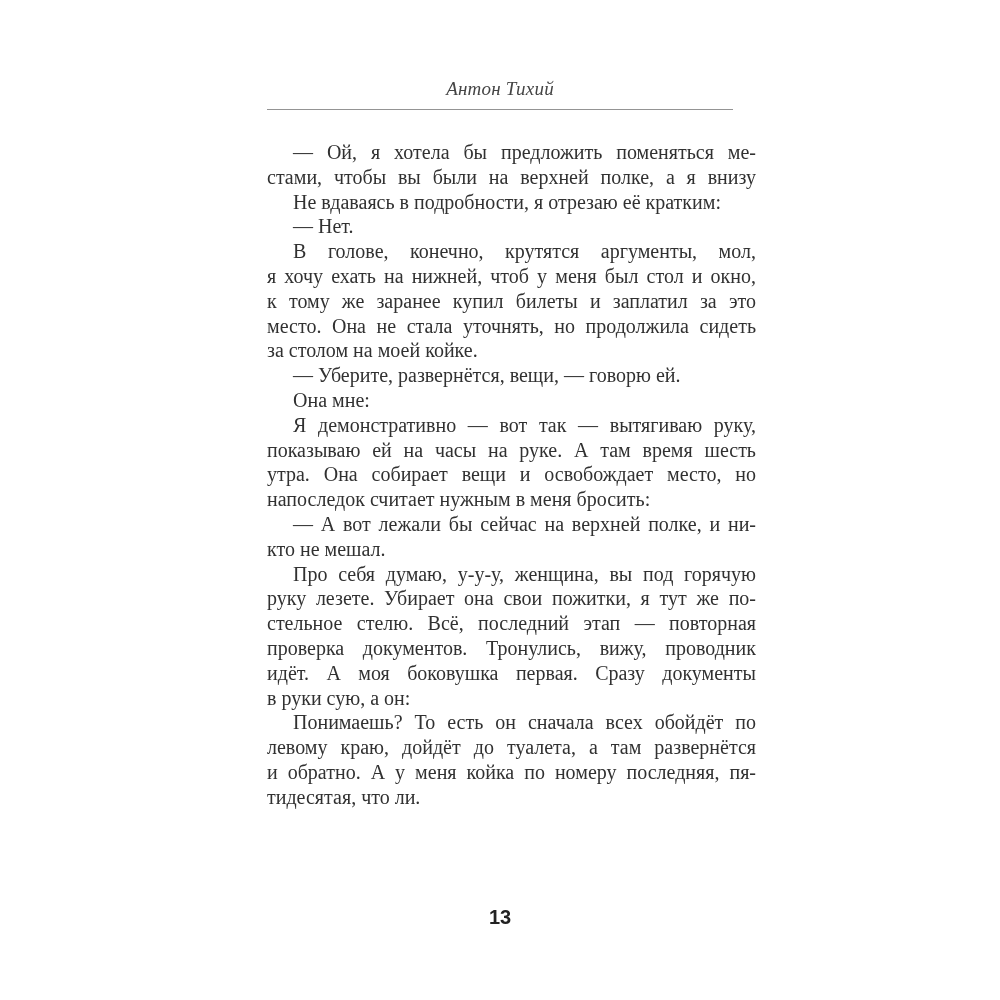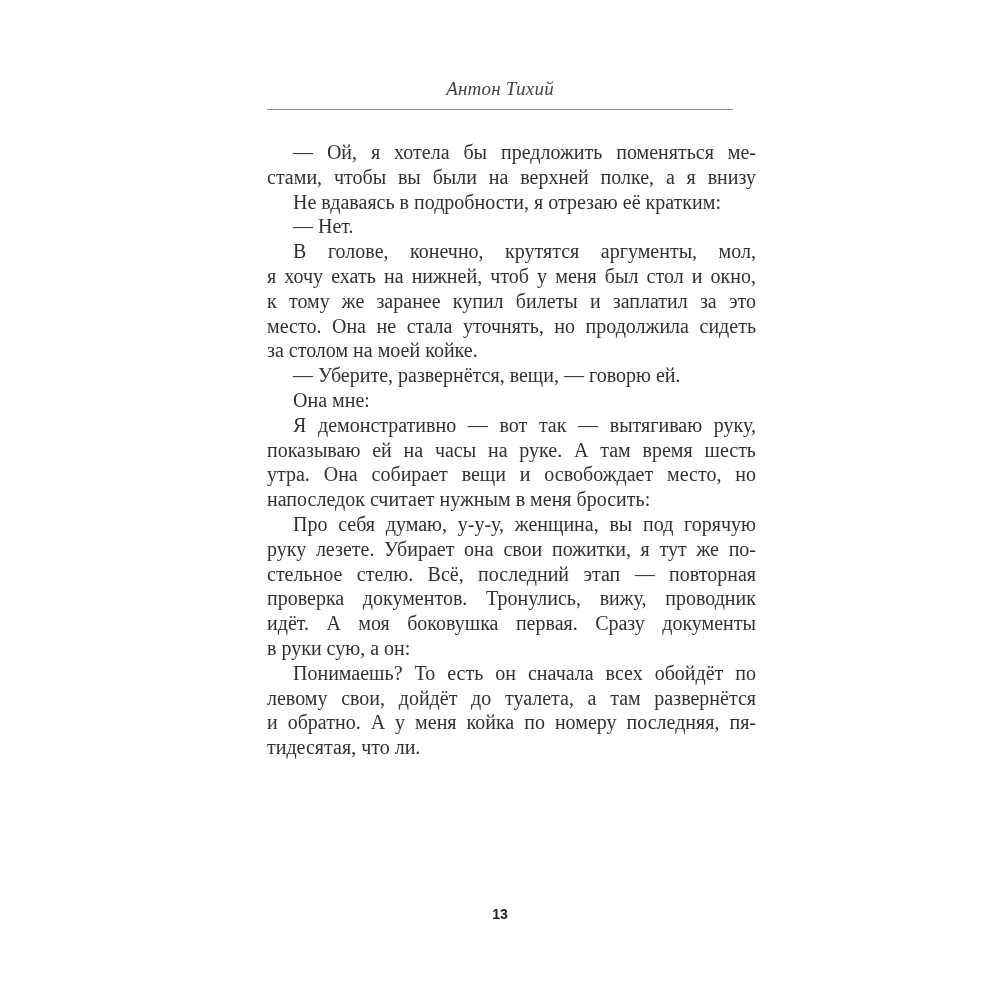--- a/index.html
+++ b/index.html
@@ -53,21 +53,21 @@
   }
   .line.last { text-align-last: left; }
   .line.first { text-indent: 26px; }
   .page-number {
     position: absolute;
     top: 894px; left: 0;
     width: 466px;
     text-align: center;
     font-family: "Liberation Sans", sans-serif;
     font-weight: bold;
-    font-size: 14px;
+    font-size: 20px;
     color: #222222;
   }
 </style>
 </head>
 <body>
 
 <div class="page">
   <div class="col">
 
     <div class="running-header">Антон Тихий</div>
@@ -98,30 +98,34 @@
         <div class="para">
           <div class="line first last">Она мне:</div>
         </div>
         <div class="para">
           <div class="line first">Я демонстративно — вот так — вытягиваю руку,</div>
           <div class="line">показываю ей на часы на руке. А там время шесть</div>
           <div class="line">утра. Она собирает вещи и освобождает место, но</div>
           <div class="line last">напоследок считает нужным в меня бросить:</div>
         </div>
         <div class="para">
+          <div class="line first">— А вот лежали бы сейчас на верхней полке, и ни-</div>
+          <div class="line last">кто не мешал.</div>
+        </div>
+        <div class="para">
           <div class="line first">Про себя думаю, у-у-у, женщина, вы под горячую</div>
           <div class="line">руку лезете. Убирает она свои пожитки, я тут же по-</div>
           <div class="line">стельное стелю. Всё, последний этап — повторная</div>
           <div class="line">проверка документов. Тронулись, вижу, проводник</div>
           <div class="line">идёт. А моя боковушка первая. Сразу документы</div>
           <div class="line last">в руки сую, а он:</div>
         </div>
         <div class="para">
           <div class="line first">Понимаешь? То есть он сначала всех обойдёт по</div>
-          <div class="line">левому свои, дойдёт до туалета, а там развернётся</div>
+          <div class="line">левому краю, дойдёт до туалета, а там развернётся</div>
           <div class="line">и обратно. А у меня койка по номеру последняя, пя-</div>
           <div class="line last">тидесятая, что ли.</div>
         </div>
       </div>
 
     <div class="page-number">13</div>
 
   </div>
 </div>
 

